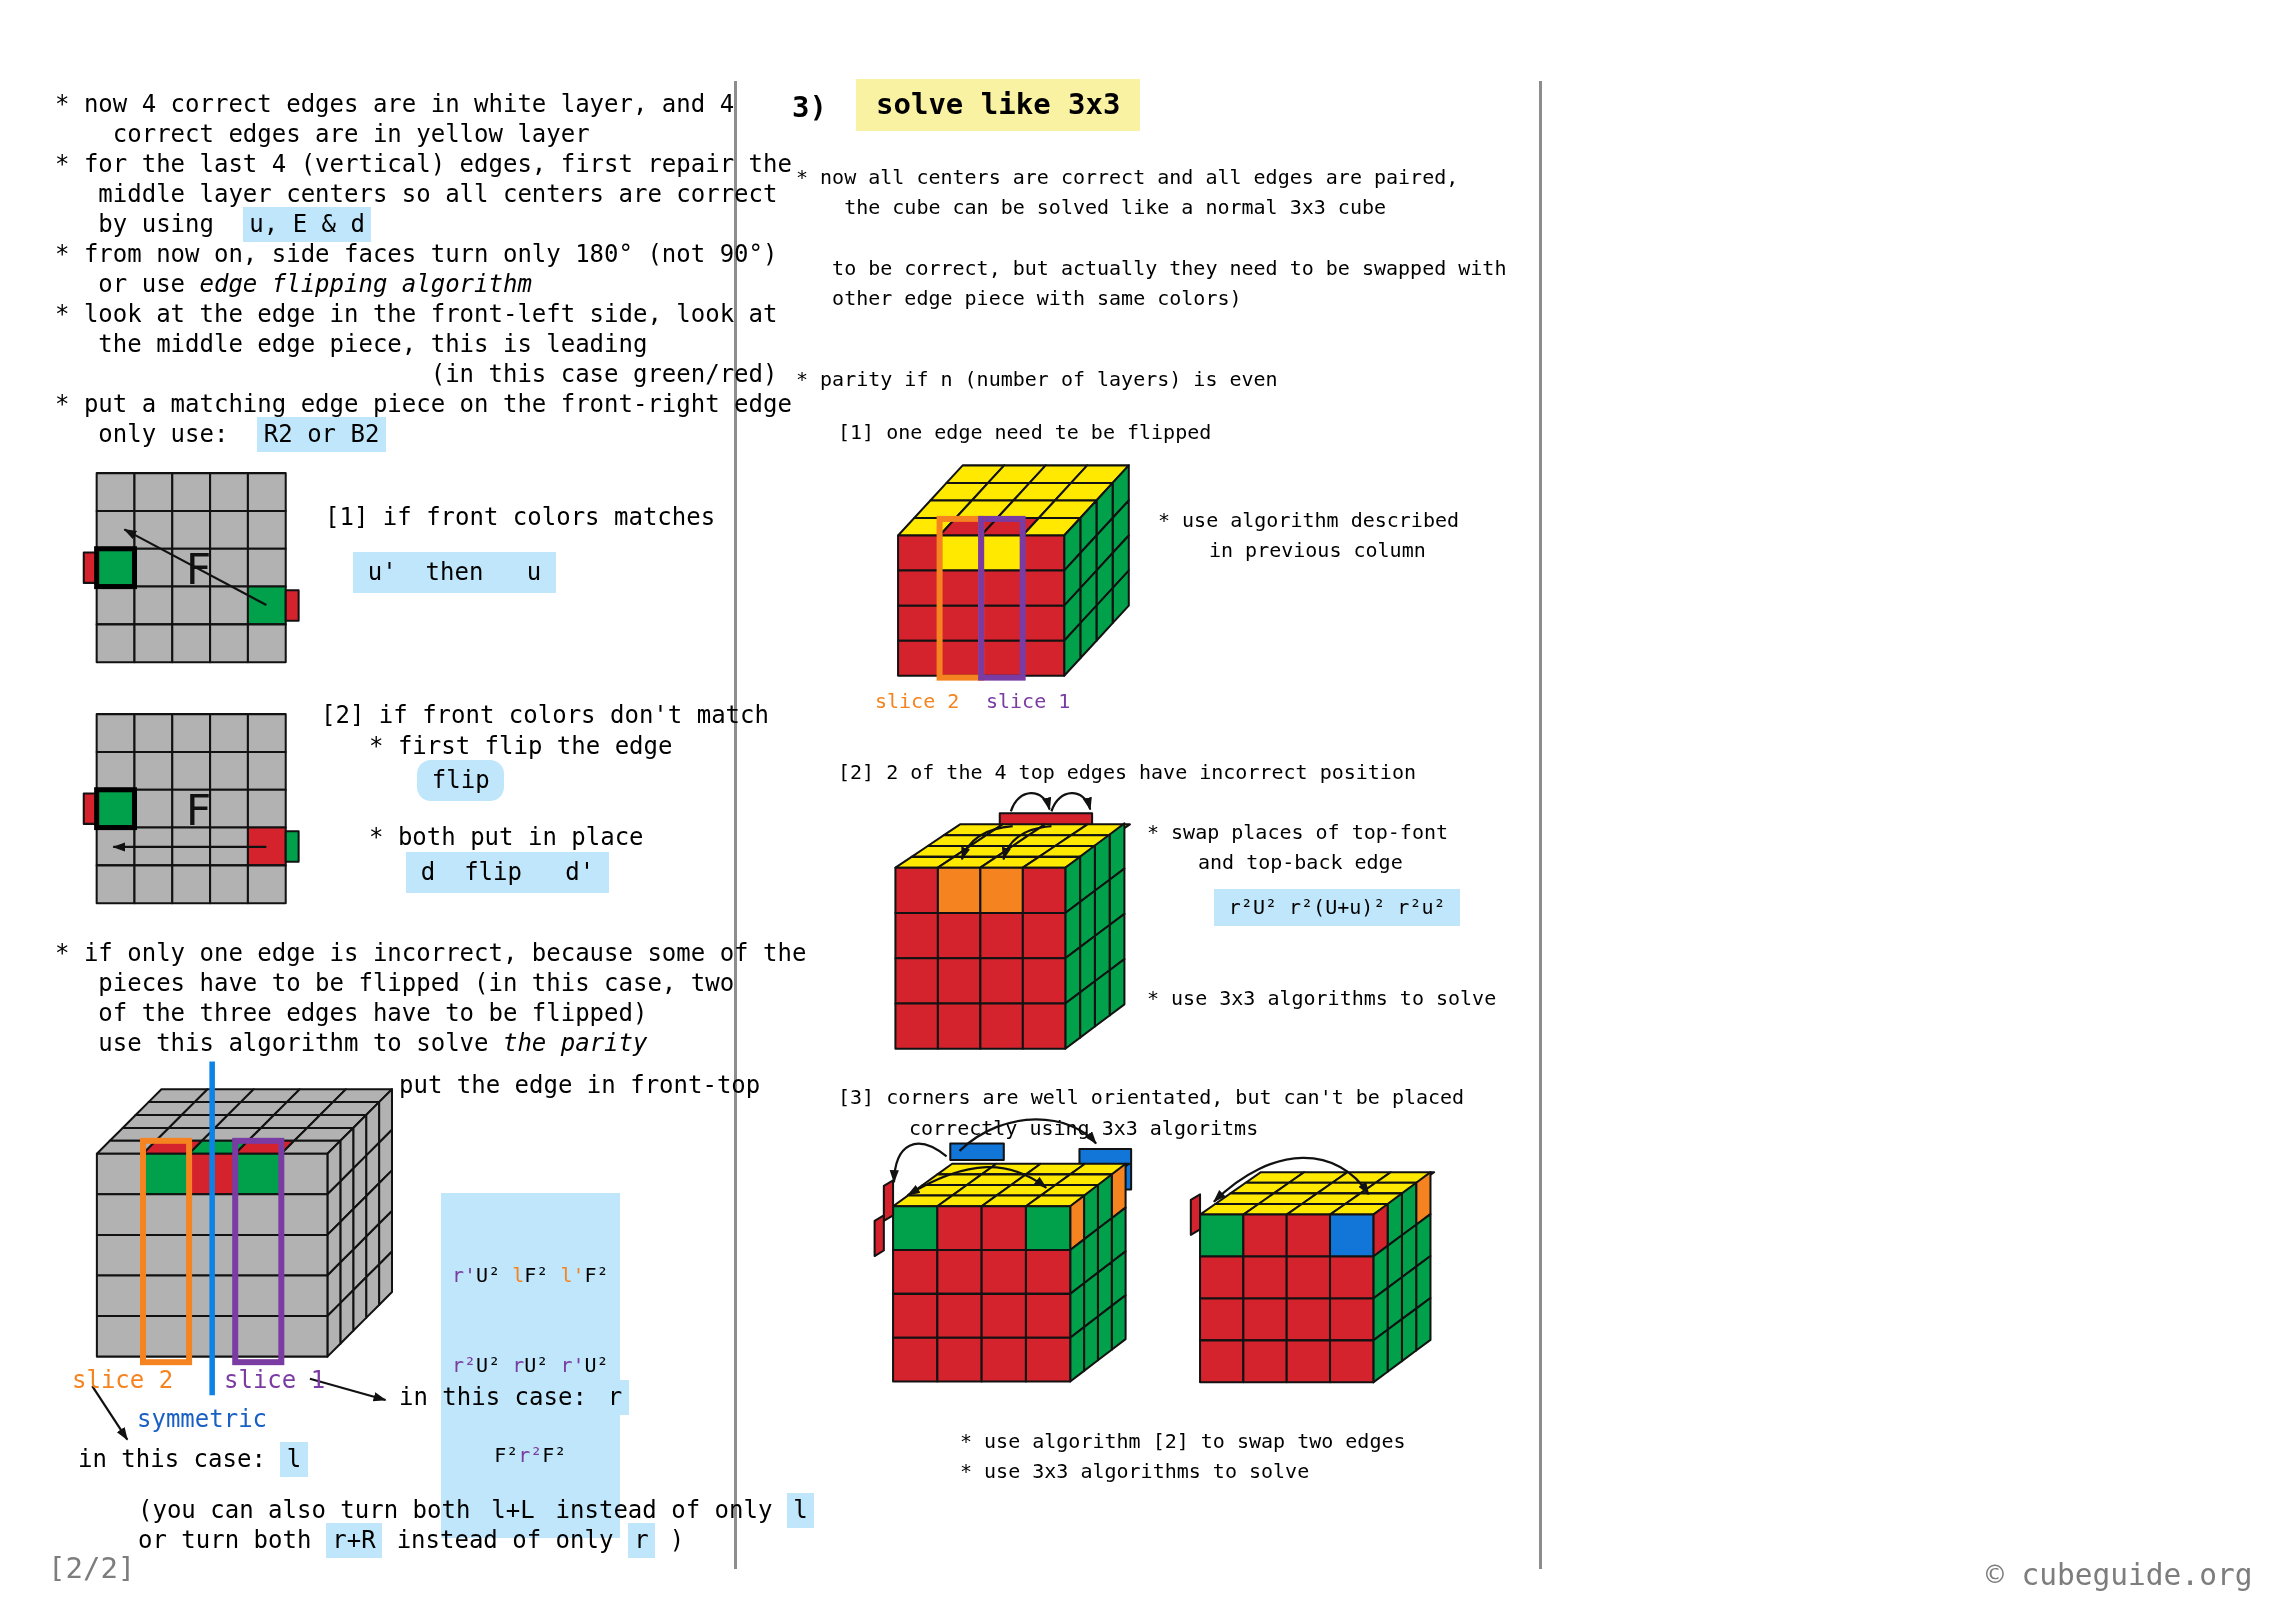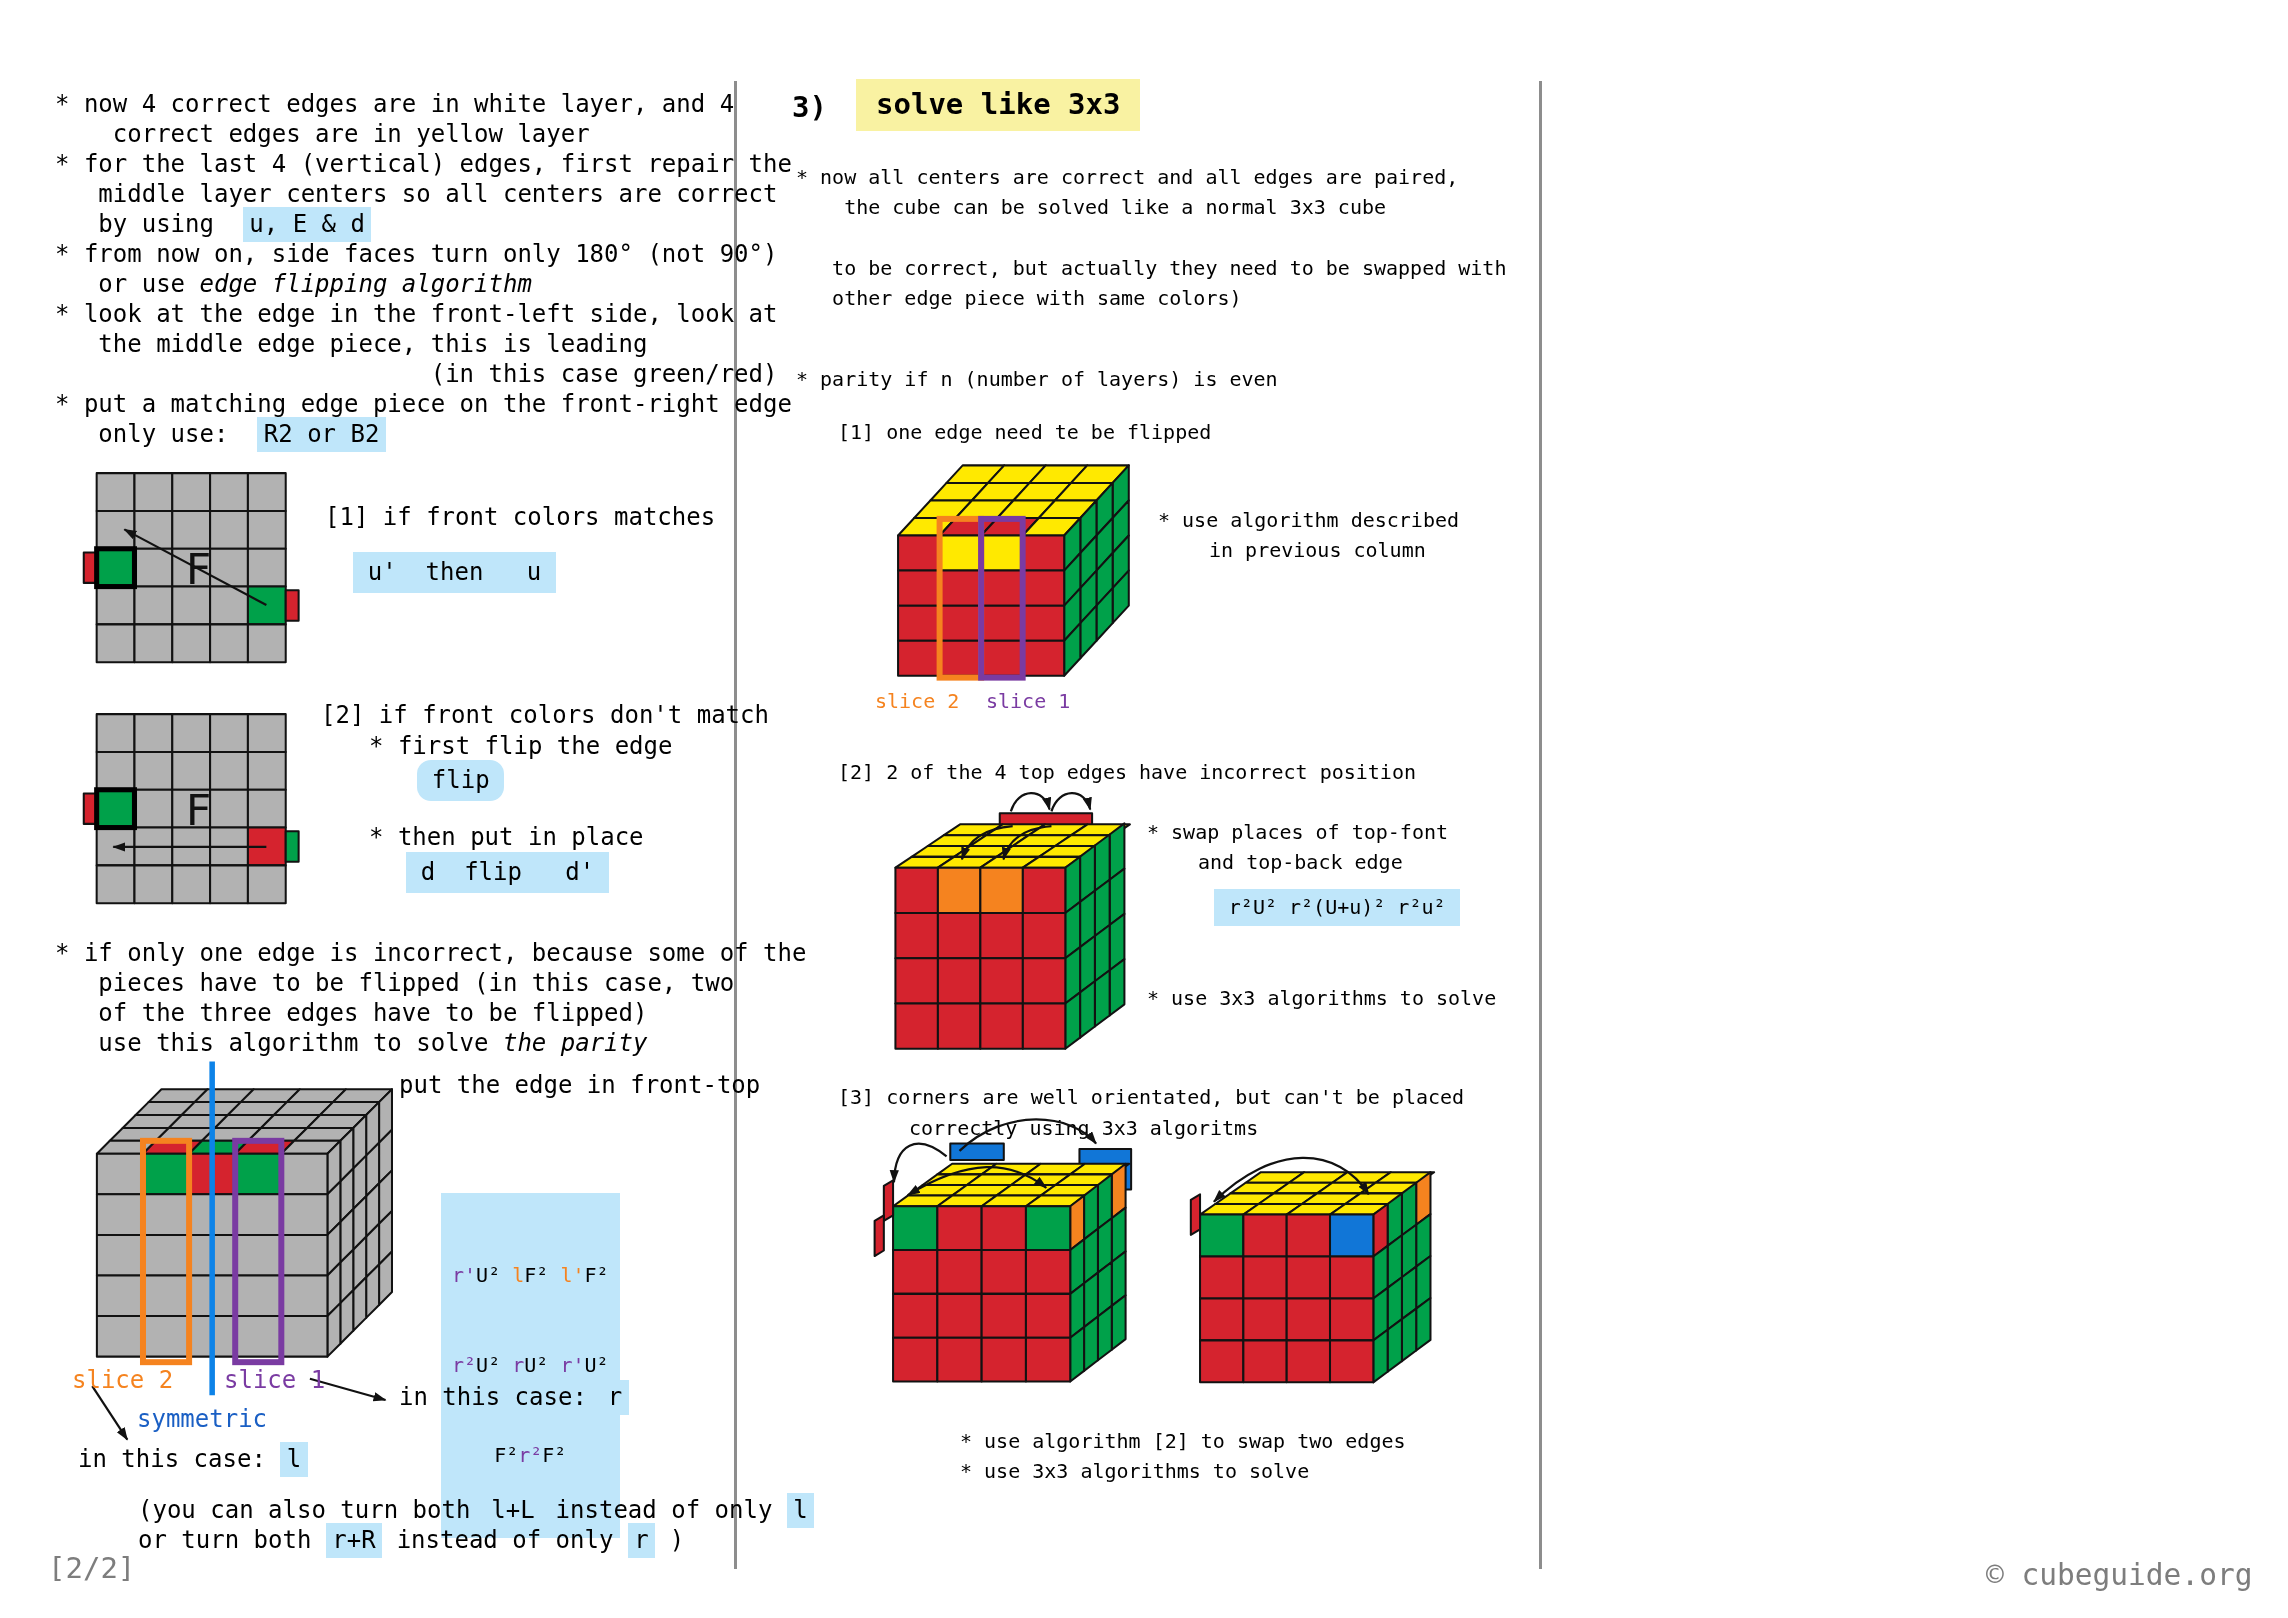--- a/index.html
+++ b/index.html
@@ -119,21 +119,21 @@
       </g>
     <rect x="16" y="100" width="14" height="33" class="cell c-red"></rect>
     <rect x="30" y="96" width="41" height="41" class="thick"></rect>
     <rect x="235" y="141" width="14" height="33" class="cell c-green"></rect>
     <text x="126" y="134" class="flabel">F</text>
     <line x1="214" y1="158" x2="48" y2="158" class="arc" marker-end="url(#ah)"></line>
   </svg>
   <div class="block lcol" style="left:321px;top:701px;">[2] if front colors don't match</div>
   <div class="block lcol" style="left:369px;top:732px;">* first flip the edge</div>
   <div class="hlbox lcol" style="left:417px;top:760px;border-radius:14px;">flip</div>
-  <div class="block lcol" style="left:369px;top:823px;">* then put in place</div>
+  <div class="block lcol" style="left:369px;top:823px;">* both put in place</div>
   <div class="hlbox lcol" style="left:406px;top:852px;">d  flip   d'</div>
 
   <div class="block lcol" style="left:55px;top:938px;"><div class="line"><span>* if only one edge is incorrect, because some of the</span></div><div class="line"><span>   pieces have to be flipped (in this case, two</span></div><div class="line"><span>   of the three edges have to be flipped)</span></div><div class="line"><span>   use this algorithm to solve </span><span class="it">the parity</span></div></div>
   <div class="block lcol" style="left:399px;top:1071px;">put the edge in front-top</div>
 
   <svg style="left:48px;top:1052px;" width="498" height="411" viewBox="0 0 540 445">
     <g>
         <polygon points="109,54 159,54 173,40 123,40" class="cell c-gray"></polygon>
         <polygon points="159,54 209,54 223,40 173,40" class="cell c-gray"></polygon>
         <polygon points="209,54 259,54 273,40 223,40" class="cell c-gray"></polygon>

